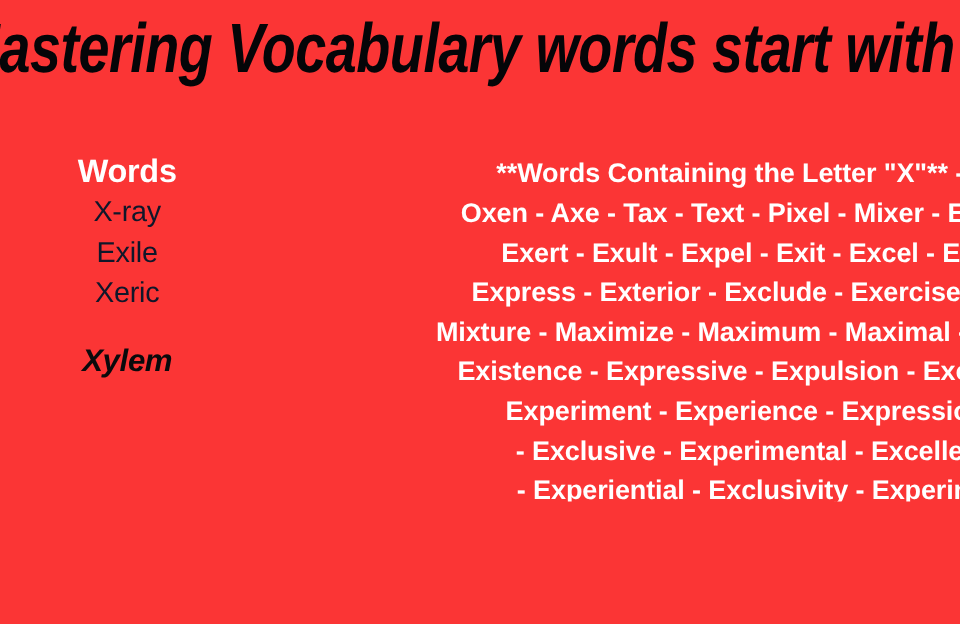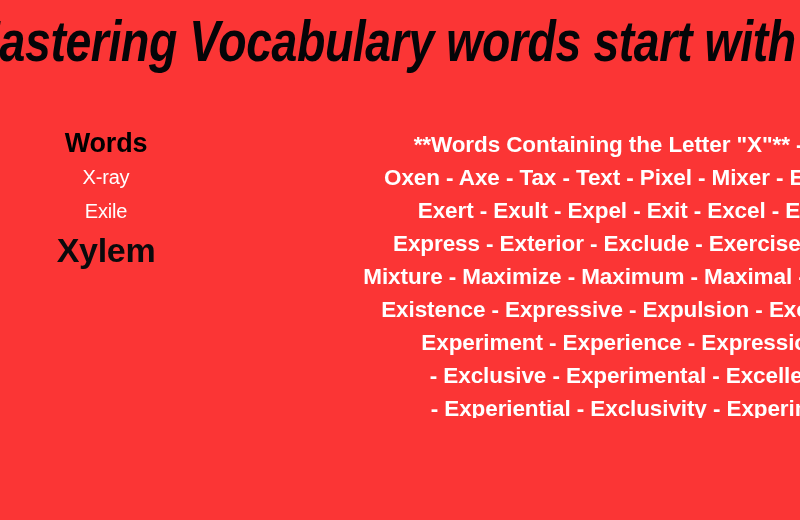--- a/index.html
+++ b/index.html
@@ -53,38 +53,39 @@
   .word-column {
     position: absolute;
     top: 126px;
     left: 0;
     width: 212px;
     text-align: center;
   }
   .word-heading {
     font-size: 27px;
     font-weight: bold;
-    color: #000000;
+    color: #ffffff;
     line-height: 34px;
     letter-spacing: -0.2px;
   }
   .word-item {
-    font-size: 20px;
+    font-size: 24px;
     font-weight: normal;
-    color: #ffffff;
+    color: #0f172a;
     line-height: 34px;
     letter-spacing: -0.2px;
   }
   .word-footer {
-    font-size: 34px;
+    font-size: 26px;
     font-weight: bold;
     color: #0a0a0c;
     line-height: 34px;
-    margin-top: 5px;
+    margin-top: 21px;
     letter-spacing: -0.3px;
+    font-style: italic;
   }
 
   
   .text-block {
     position: absolute;
     top: 128px;
     left: 212px;
     width: 588px;
     height: 290px;
     overflow: hidden;
@@ -122,20 +123,21 @@
 <div id="canvas">
 
   <div class="title-band">
     <div class="title-text">Mastering Vocabulary words start with X</div>
   </div>
 
   <div class="word-column">
     <div class="word-heading">Words</div>
     <div class="word-item">X-ray</div>
     <div class="word-item">Exile</div>
+    <div class="word-item">Xeric</div>
     <div class="word-footer">Xylem</div>
   </div>
 
   <div class="text-block">
     <div class="text-line tl-0"><span>**Words Containing the Letter "X"** - Ox - Mixture</span></div>
     <div class="text-line tl-1"><span>Oxen - Axe - Tax - Text - Pixel - Mixer - Excise - Exile</span></div>
     <div class="text-line tl-2"><span>Exert - Exult - Expel - Exit - Excel - Exist - External</span></div>
     <div class="text-line tl-3"><span>Express - Exterior - Exclude - Exercise - Textual - Toxic</span></div>
     <div class="text-line tl-4"><span>Mixture - Maximize - Maximum - Maximal - Exemplary</span></div>
     <div class="text-line tl-5"><span>Existence - Expressive - Expulsion - Excellent - Exhibit</span></div>

